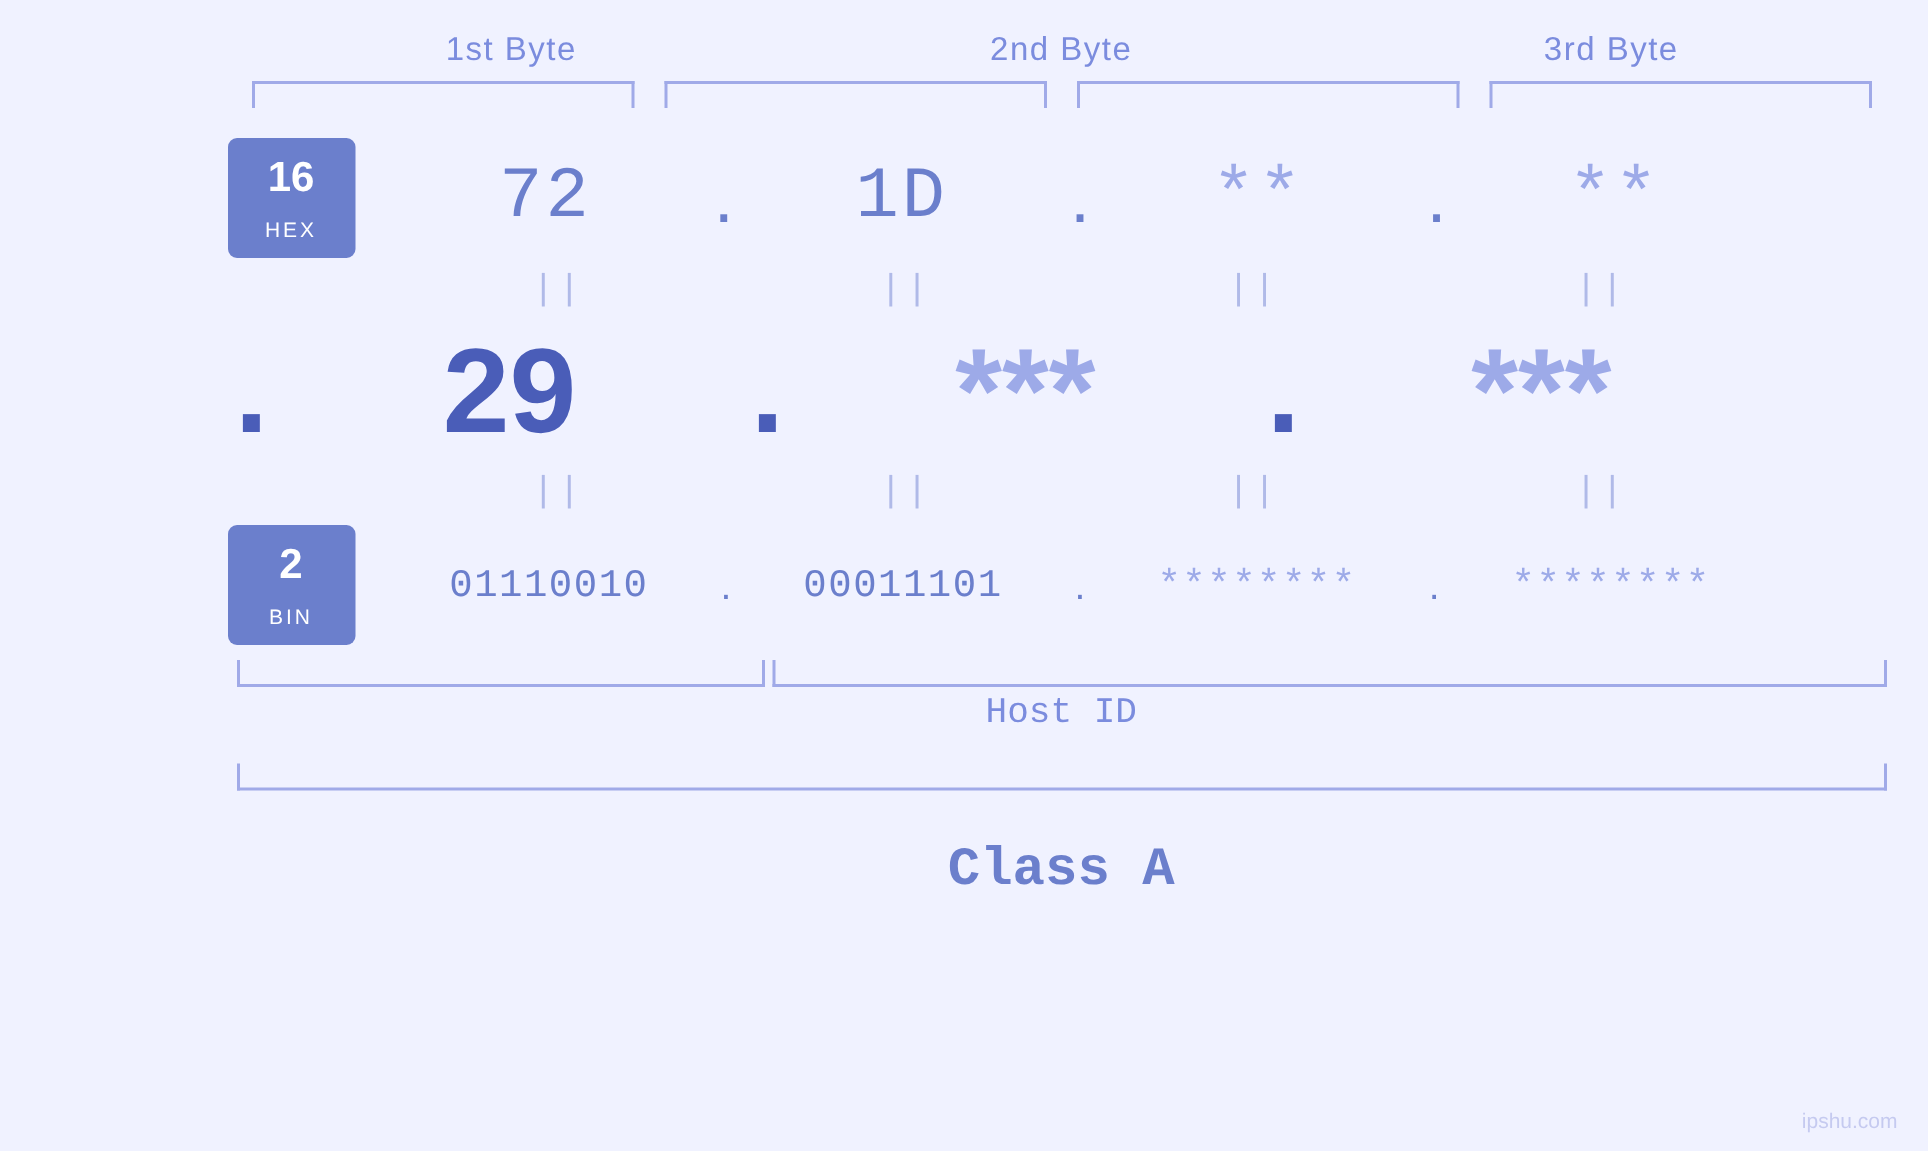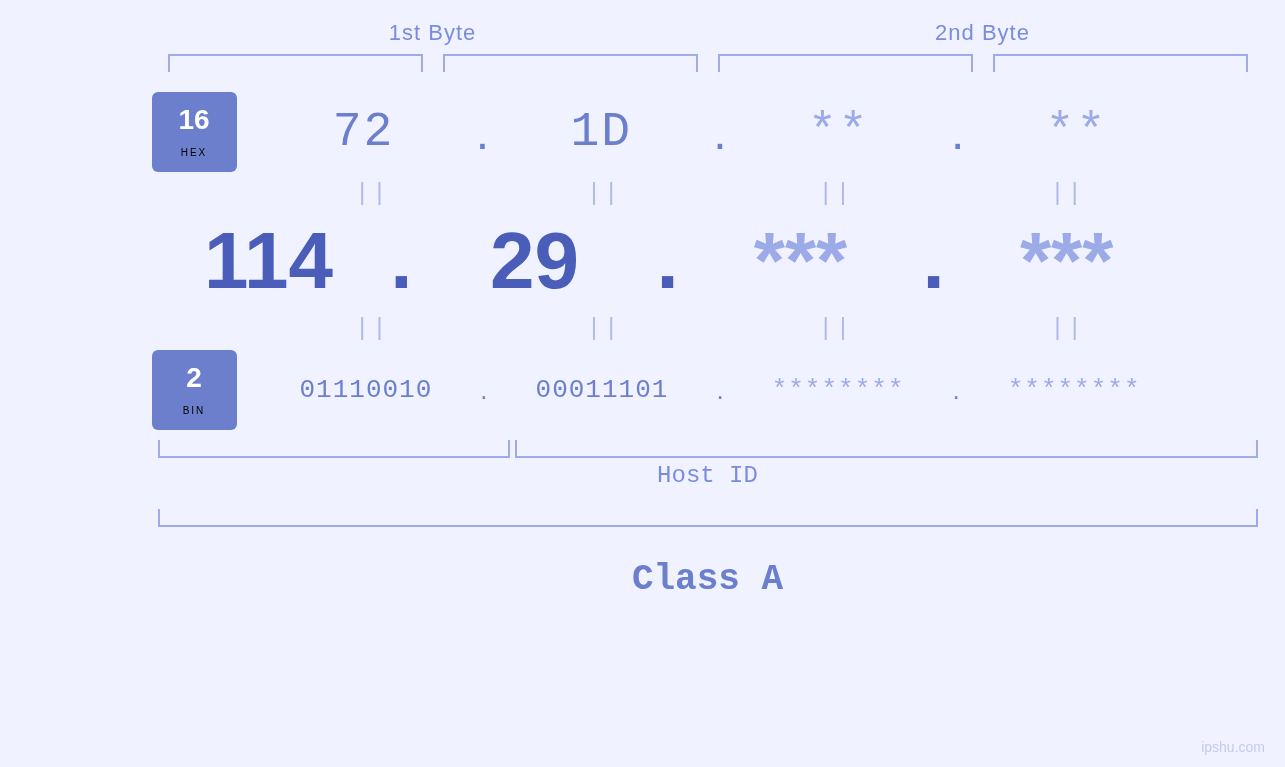--- a/index.html
+++ b/index.html
@@ -84,22 +84,22 @@
       flex-shrink: 0;
     }
     .base-number {
       color: white;
       font-size: 28px;
       font-weight: bold;
       font-family: Arial, sans-serif;
       line-height: 1;
     }
     .base-label {
-      color: #000000;
-      font-size: 10px;
+      color: #ffffff;
+      font-size: 14px;
       font-family: Arial, sans-serif;
       letter-spacing: 2px;
       margin-top: 13px;
     }
 
     .bytes-row-values {
       display: flex;
       flex: 1;
       align-items: center;
     }
@@ -245,20 +245,21 @@
     }
   </style>
 </head>
 <body>
 
 <div class="container">
 
   <div class="byte-headers">
     <div class="byte-header">1st Byte</div>
     <div class="byte-header">2nd Byte</div>
+    <div class="byte-header">3rd Byte</div>
   </div>
 
   <div class="brackets-row">
     <div class="bracket"></div>
     <div class="bracket"></div>
     <div class="bracket"></div>
     <div class="bracket"></div>
   </div>
 
   <div class="rows-area">
@@ -289,23 +290,20 @@
 
     <div class="equals-row">
       <div class="equals-cell">||</div>
       <div class="equals-cell">||</div>
       <div class="equals-cell">||</div>
       <div class="equals-cell">||</div>
     </div>
 
     <div class="data-row">
       <div class="bytes-row-values">
-        <div class="byte-cell">
-          <span class="byte-value dec-val">114</span>
-        </div>
         <span class="dot dec">.</span>
         <div class="byte-cell">
           <span class="byte-value dec-val">29</span>
         </div>
         <span class="dot dec">.</span>
         <div class="byte-cell">
           <span class="byte-value dec-val masked">***</span>
         </div>
         <span class="dot dec">.</span>
         <div class="byte-cell">

